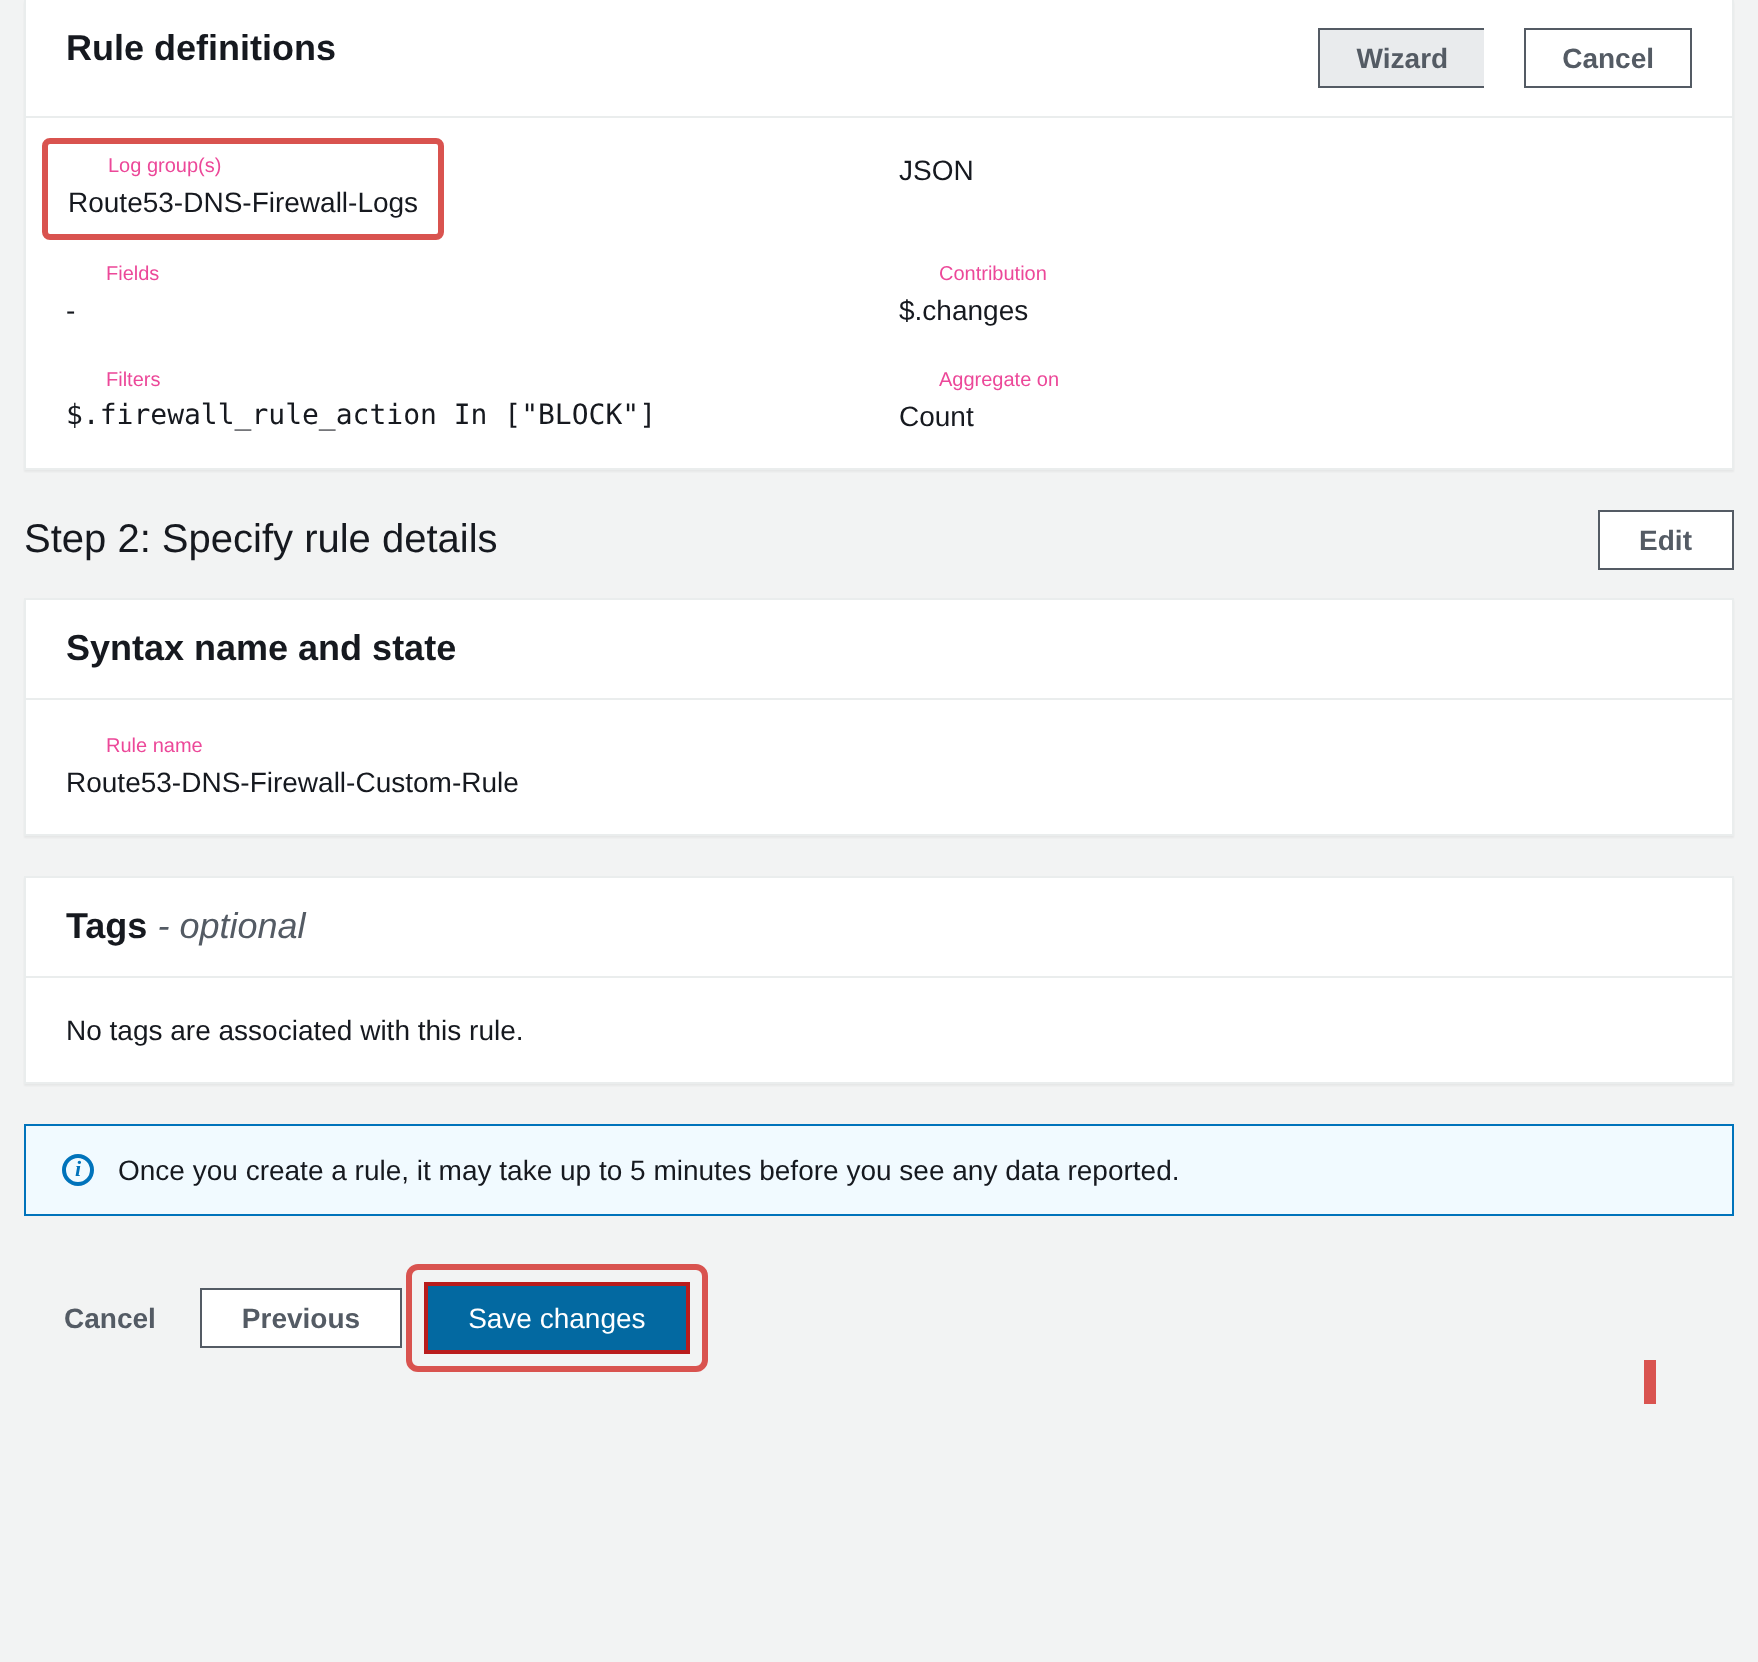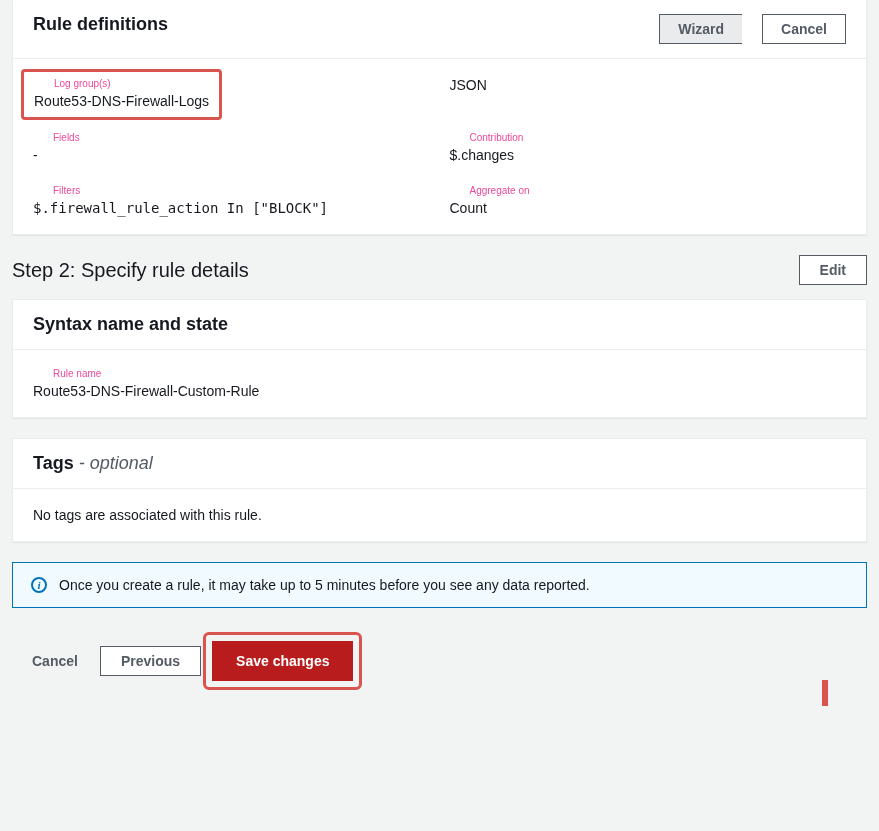--- a/index.html
+++ b/index.html
@@ -96,24 +96,24 @@
   .btn-link {
     border: none;
     background: transparent;
     color: #545b64;
     font-weight: 700;
     font-size: 14px;
     padding: 6px 20px;
     cursor: pointer;
   }
   .btn-primary {
-    background: #b91c1c;
-    border: 4px solid #b91c1c;
+    background: #0369a1;
+    border: 2px solid #b91c1c;
     color: #fff;
-    font-weight: 700;
+    font-weight: 400;
     font-size: 14px;
     padding: 8px 20px;
     cursor: pointer;
   }
   .tags-header {
     font-size: 18px;
     font-weight: 700;
   }
   .tags-optional {
     font-style: italic;

